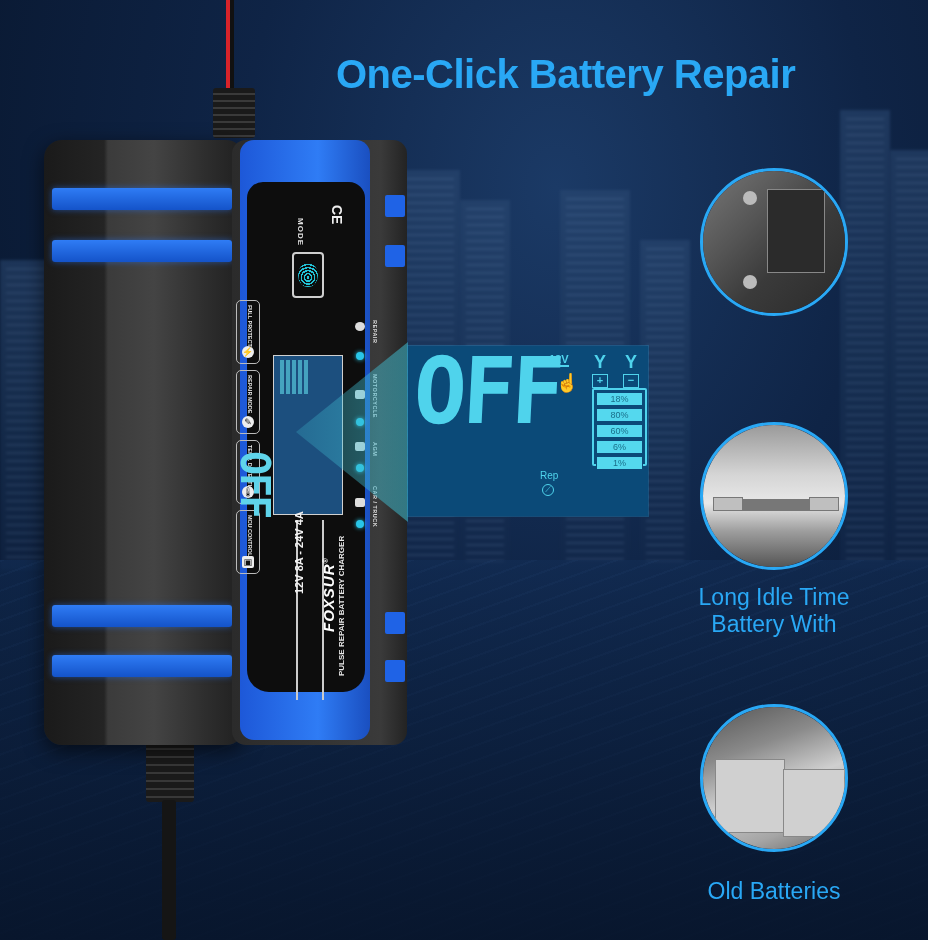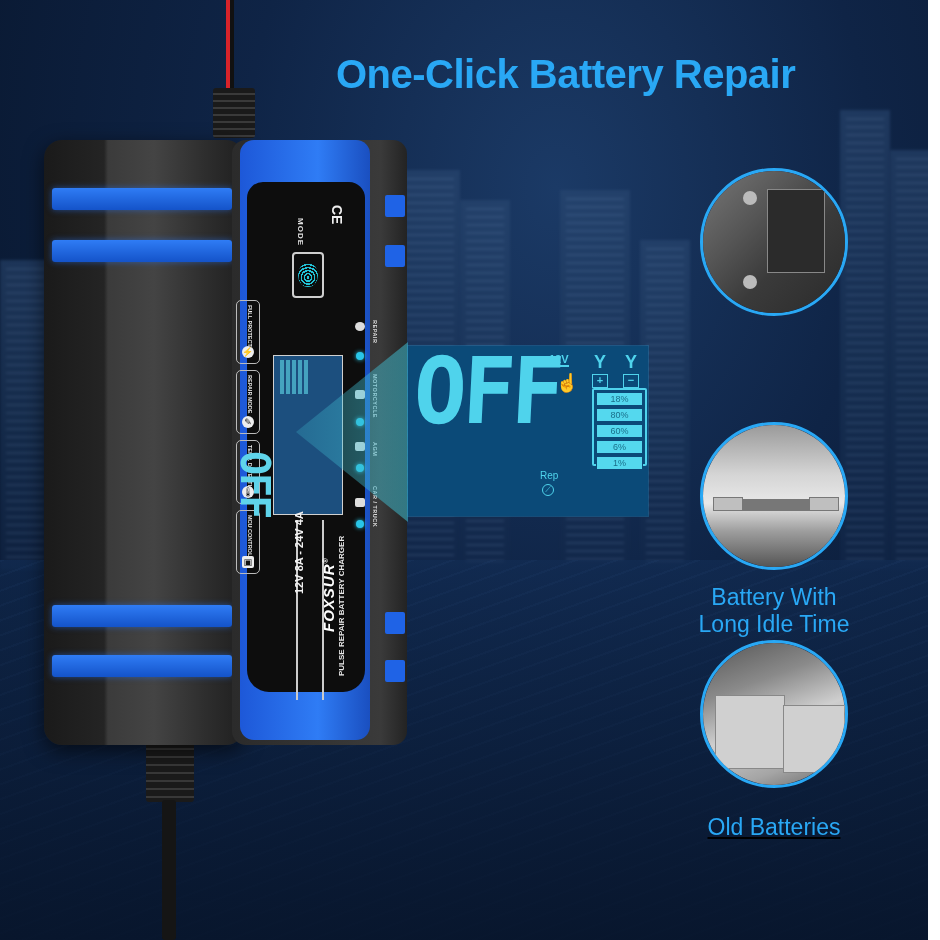--- a/index.html
+++ b/index.html
@@ -202,26 +202,26 @@
 
   <div class="feature" style="top:422px;">
     <div class="circle">
       <div class="ph-car">
         <div class="grill"></div>
         <div class="hl" style="left:10px;"></div>
         <div class="hl" style="left:106px;"></div>
       </div>
     </div>
     <div class="feat-text">
+      <div>Long Idle Time</div>
       <div>Battery With</div>
-      <div>Long Idle Time</div>
-    </div>
-  </div>
-
-  <div class="feature" style="top:640px;text-decoration:underline;">
+    </div>
+  </div>
+
+  <div class="feature" style="top:704px;">
     <div class="circle">
       <div class="ph-old">
         <div class="box" style="left:12px;top:52px;width:68px;height:72px;"></div>
         <div class="box" style="left:80px;top:62px;width:60px;height:66px;"></div>
       </div>
     </div>
     <div class="feat-text" style="margin-top:26px;">
       <div>Old Batteries</div>
     </div>
   </div>

